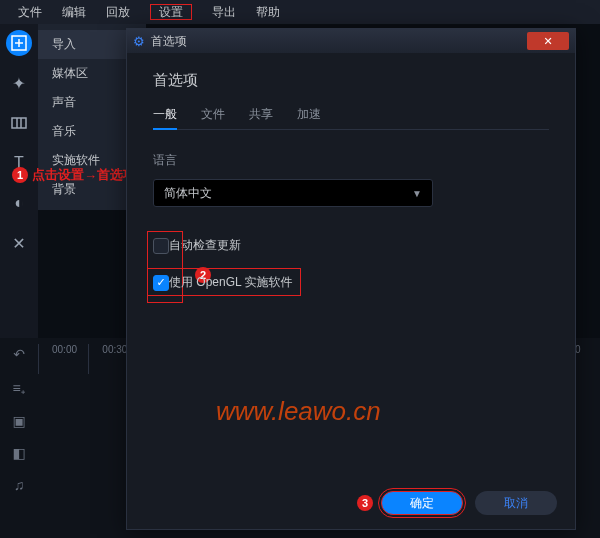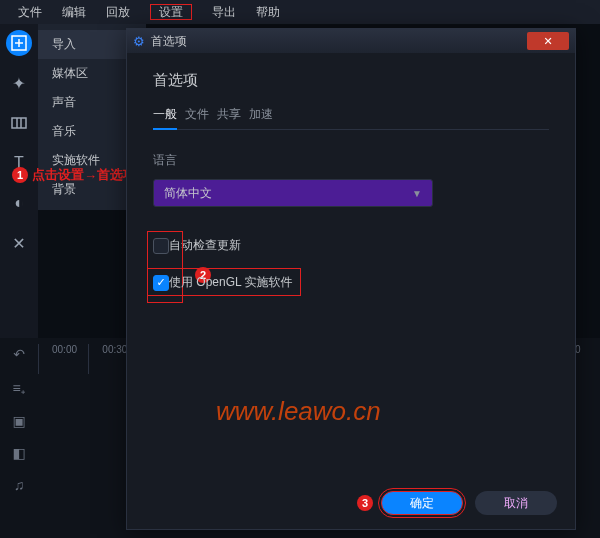--- a/index.html
+++ b/index.html
@@ -23,26 +23,26 @@
 .tick { flex: 1; font-size: 10px; color: #6a7280; border-left: 1px solid #2a3140; padding-left: 13px; }
 
 .dialog { position: absolute; left: 126px; top: 28px; width: 450px; height: 502px; background: #171b23; border: 1px solid #2a3140; box-shadow: 0 4px 24px rgba(0,0,0,.5); }
 .titlebar { height: 24px; background: linear-gradient(#2a3140,#1e2430); display: flex; align-items: center; padding: 0 6px; color: #c5c8cc; font-size: 12px; }
 .titlebar-icon { color: #3b82f6; margin-right: 6px; font-size: 13px; }
 .titlebar-spacer { flex: 1; }
 .close-btn { width: 42px; height: 18px; background: #c0392b; border-radius: 2px; display: flex; align-items: center; justify-content: center; color: #fff; font-size: 11px; cursor: pointer; }
 
 .dlg-body { padding: 18px 26px; color: #c5c8cc; }
 .dlg-title { font-size: 15px; margin-bottom: 16px; }
-.tabs { display: flex; gap: 8px; font-size: 12px; border-bottom: 1px solid #2a3140; padding-bottom: 6px; margin-bottom: 22px; }
+.tabs { display: flex; gap: 24px; font-size: 12px; border-bottom: 1px solid #2a3140; padding-bottom: 6px; margin-bottom: 22px; }
 .tab { color: #8a919c; cursor: pointer; }
 .tab.active { color: #e5e7eb; border-bottom: 2px solid #0a84ff; padding-bottom: 5px; margin-bottom: -7px; }
 
 .section-label { font-size: 12px; color: #8a919c; margin-bottom: 10px; }
-.select { width: 280px; height: 28px; background: #4c1d95; border: 1px solid #2a3140; border-radius: 3px; display: flex; align-items: center; justify-content: space-between; padding: 0 10px; font-size: 12px; color: #c5c8cc; cursor: pointer; margin-bottom: 30px; }
+.select { width: 280px; height: 28px; background: #000000; border: 1px solid #2a3140; border-radius: 3px; display: flex; align-items: center; justify-content: space-between; padding: 0 10px; font-size: 12px; color: #c5c8cc; cursor: pointer; margin-bottom: 30px; }
 .chevron { color: #8a919c; font-size: 10px; }
 
 .check-row { display: flex; align-items: center; gap: 0; font-size: 12px; margin-bottom: 20px; position: relative; }
 .checkbox { width: 16px; height: 16px; border: 1px solid #4a5260; border-radius: 3px; background: #1e2430; display: flex; align-items: center; justify-content: center; }
 .checkbox.checked { background: #0a84ff; border-color: #0a84ff; }
 .checkbox.checked::after { content: "✓"; color: #fff; font-size: 11px; }
 .hl-box { position: absolute; border: 1px solid #e02020; }
 .hl1 { left: -6px; top: -6px; width: 36px; height: 72px; }
 .hl2 { left: -6px; top: -6px; width: 154px; height: 28px; }
 
@@ -50,21 +50,21 @@
 .badge2 { position: absolute; left: 42px; top: 30px; }
 
 .annotation { position: absolute; left: 12px; top: 166px; display: flex; align-items: center; gap: 4px; font-size: 13px; color: #e02020; font-weight: bold; }
 .arrow-svg { position: absolute; left: 110px; top: 24px; pointer-events: none; }
 
 .watermark { position: absolute; left: 216px; top: 396px; font-family: Liberation Sans, sans-serif; font-size: 26px; color: #c2410c; font-style: italic; pointer-events: none; }
 
 .dlg-footer { position: absolute; bottom: 14px; right: 18px; display: flex; align-items: center; gap: 12px; }
 .btn { width: 82px; height: 24px; border-radius: 13px; display: flex; align-items: center; justify-content: center; font-size: 12px; cursor: pointer; }
 .btn-primary { background: #0a84ff; color: #fff; border: 1px solid #e02020; outline: 1px solid #e02020; outline-offset: 2px; }
-.btn-secondary { background: #2a3140; color: #f0abfc; }
+.btn-secondary { background: #2a3140; color: #3b82f6; }
 .badge3 { margin-right: -4px; }
 </style>
 </head>
 <body>
 
 <div class="menubar">
   <div class="menu-item">文件</div>
   <div class="menu-item">编辑</div>
   <div class="menu-item">回放</div>
   <div class="menu-item">

